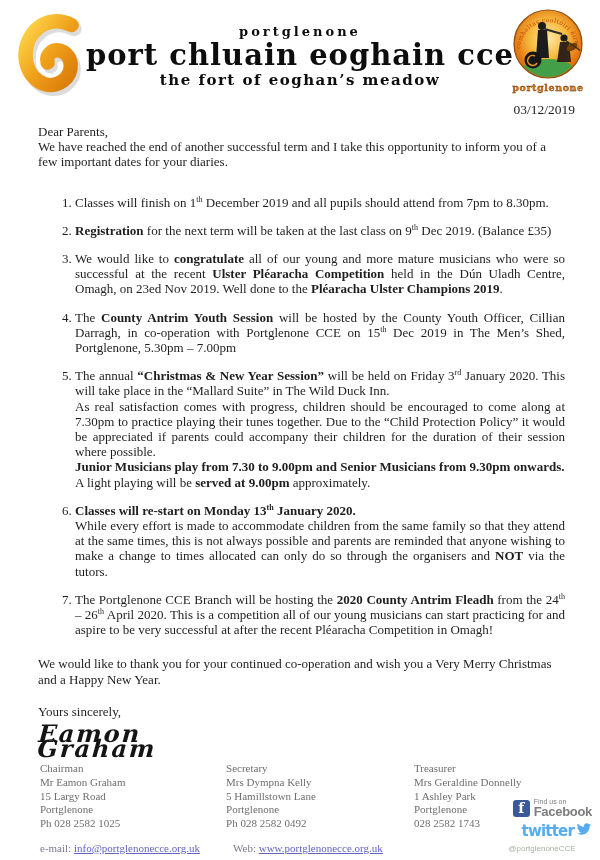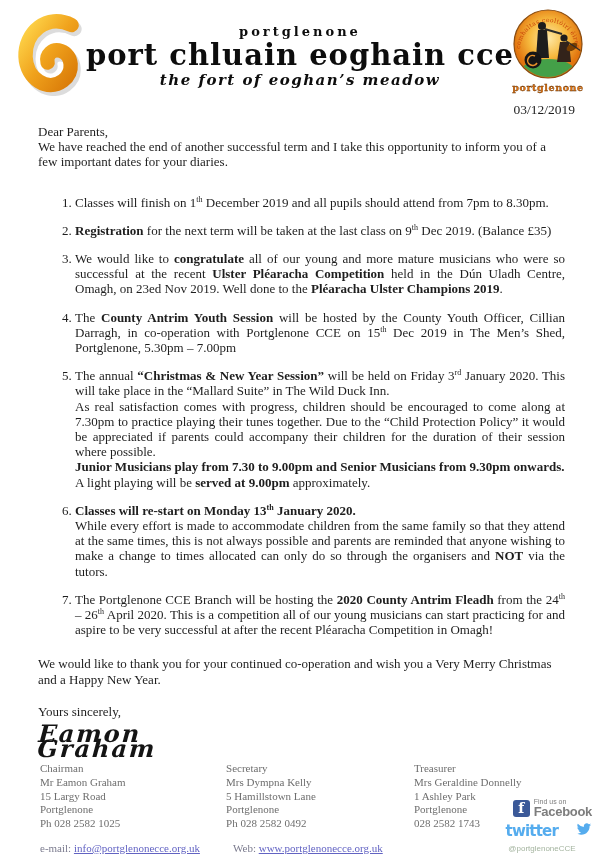--- a/index.html
+++ b/index.html
@@ -5,21 +5,21 @@
   * { margin:0; padding:0; box-sizing:border-box; }
   html,body { background:#ffffff; }
   body { width:600px; height:860px; font-family:"Liberation Serif", serif; color:#1e1e1e; }
   .page { position:relative; width:600px; height:860px; overflow:hidden; background:#fff; }
 
   
   .hdr { position:relative; height:100px; }
   .hdr-center { text-align:center; padding-top:24px; font-family:"DejaVu Serif", serif; color:#0d0d0d; }
   .h-loc   { font-size:13px; font-weight:bold; letter-spacing:3px; }
   .h-title { font-size:29px; font-weight:bold; letter-spacing:1px; line-height:1.05; margin-top:1px; }
-  .h-tag   { font-size:15px; font-weight:bold; font-style:italic; letter-spacing:1.5px; margin-top:1px; }
+  .h-tag   { font-size:15px; font-weight:bold; letter-spacing:1.5px; margin-top:1px; }
   .logo-left  { position:absolute; left:14px; top:8px; }
   .logo-right { position:absolute; right:6px; top:2px; }
 
   .date-row { text-align:right; padding-right:25px; font-size:13.5px; margin-top:2px; }
 
   
   .body { padding:6px 35px 0 38px; font-size:13px; line-height:15.2px; }
   .salutation { margin:0; }
   .intro { margin:0; }
   ol.dates { margin:25px 0 0 0; padding-left:37px; }
@@ -44,21 +44,21 @@
   .flabel { color:#7b7b8e; }
 
   
   .social { position:absolute; right:8px; top:36px; width:100px; }
   .fb { display:flex; align-items:center; justify-content:flex-end; gap:4px; }
   .fb-icon { width:17px; height:17px; background:#3b5998; border-radius:3px; color:#fff; font-weight:bold;
              font-family:"DejaVu Serif", serif; font-size:14px; text-align:center; line-height:17px; }
   .fb-text { text-align:left; color:#7d7d7d; font-family:"Liberation Sans", sans-serif; }
   .fb-small { font-size:7px; line-height:7px; }
   .fb-big { font-size:13px; line-height:13px; font-weight:bold; letter-spacing:-0.3px; }
-  .tw { display:flex; align-items:center; justify-content:flex-end; gap:18px; margin-top:5px; }
+  .tw { display:flex; align-items:center; justify-content:flex-end; gap:2px; margin-top:5px; }
   .tw-word { color:#55acee; font-family:"DejaVu Sans", sans-serif; font-weight:bold; font-size:15px; letter-spacing:-0.8px; }
   .tw-handle { text-align:center; font-size:8px; color:#a4b49f; font-family:"Liberation Sans", sans-serif; margin-top:2px; }
 </style>
 </head>
 <body>
 
 <div class="page">
 
   <div class="hdr">
     <div class="logo-left">

